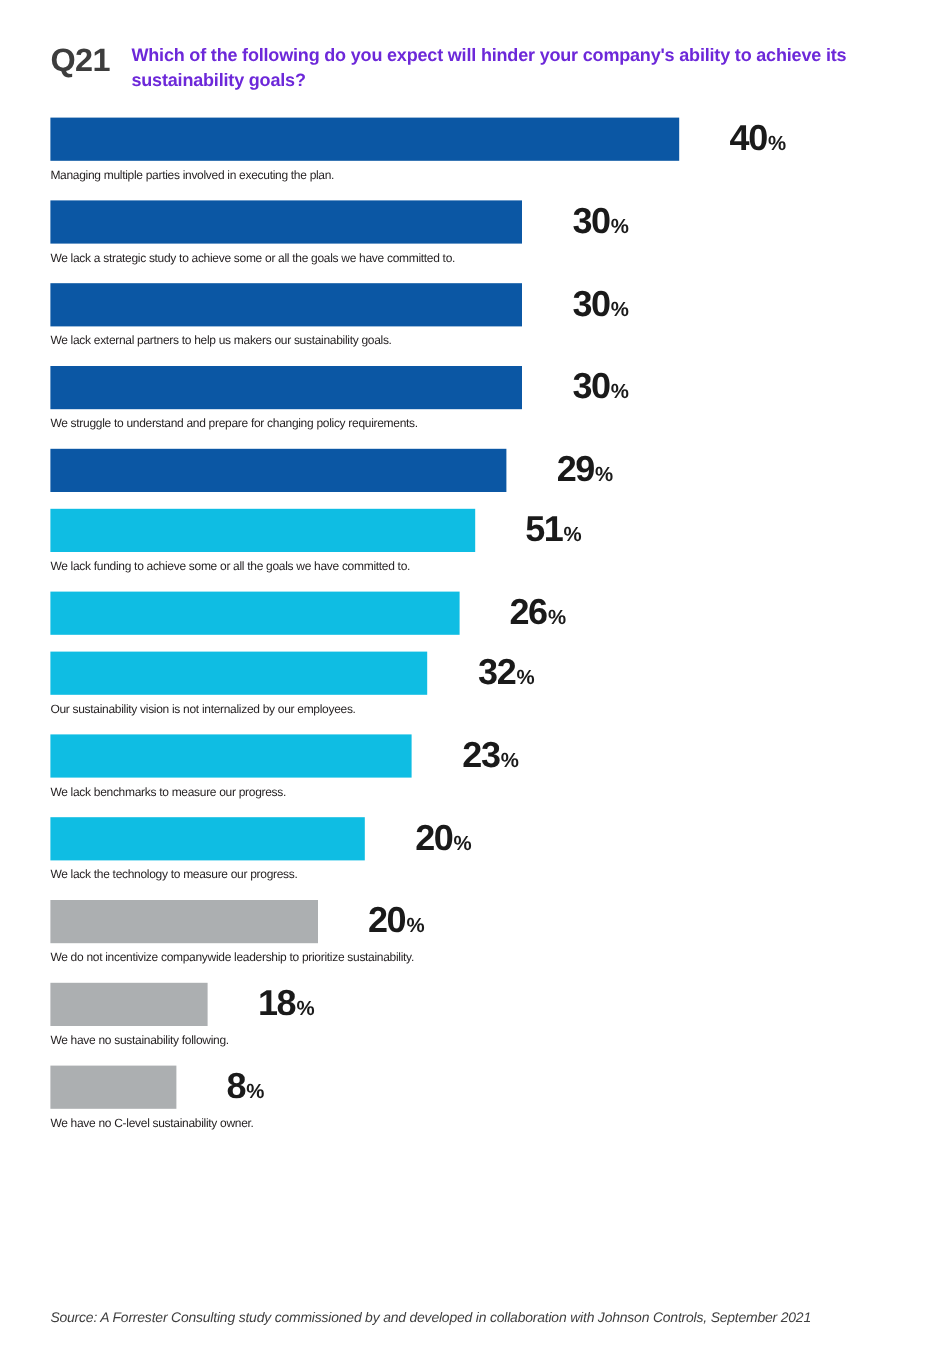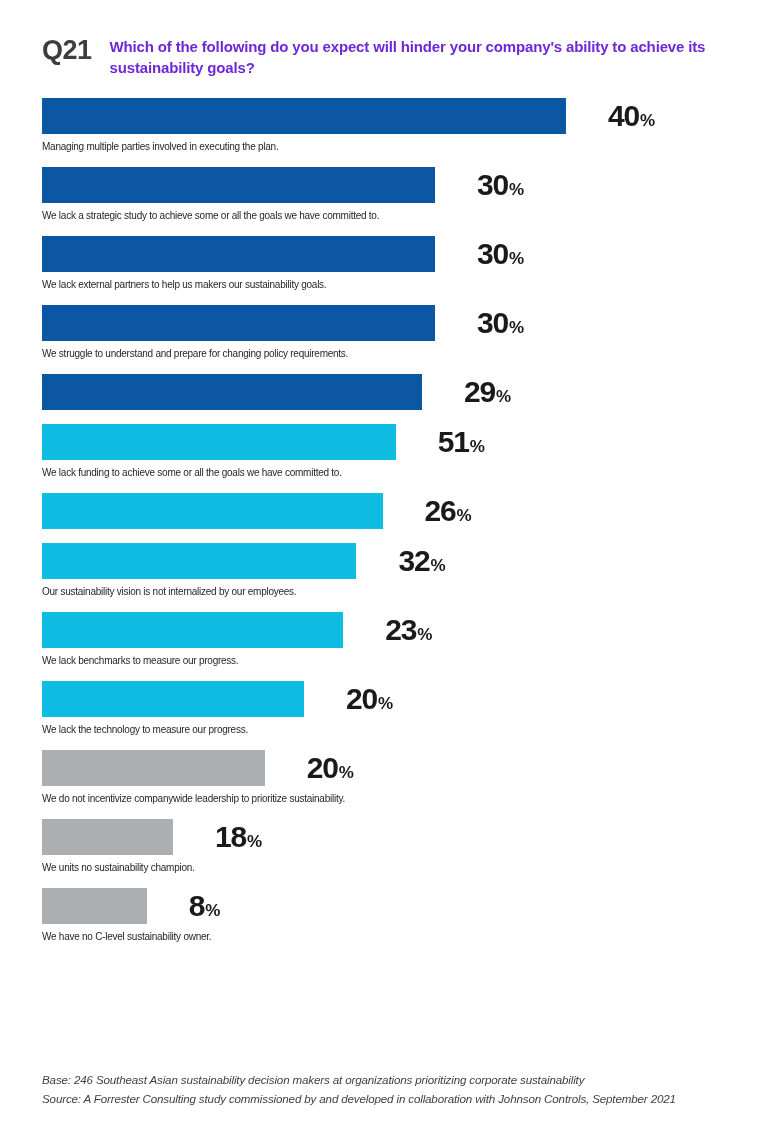--- a/index.html
+++ b/index.html
@@ -233,32 +233,31 @@
         <div class="label">We do not incentivize companywide leadership to prioritize sustainability.</div>
       </div>
       <div class="row">
         <div class="barline">
           <div class="bar" style="width: 131px; background: rgb(172, 175, 177);"></div>
           <div class="value">
             <span class="num">18</span>
             <span class="pct">%</span>
           </div>
         </div>
-        <div class="label">We units no sustainability champion.</div>
+        <div class="label">We have no sustainability following.</div>
       </div>
       <div class="row">
         <div class="barline">
           <div class="bar" style="width: 104.8px; background: rgb(172, 175, 177);"></div>
           <div class="value">
             <span class="num">8</span>
             <span class="pct">%</span>
           </div>
         </div>
         <div class="label">We have no C-level sustainability owner.</div>
       </div>
     </div>
 
   <div class="footer">
-    <div>Base: 246 Southeast Asian sustainability decision makers at organizations prioritizing corporate sustainability</div>
     <div>Source: A Forrester Consulting study commissioned by and developed in collaboration with Johnson Controls, September 2021</div>
   </div>
 
 </div>
 
 </body></html>

